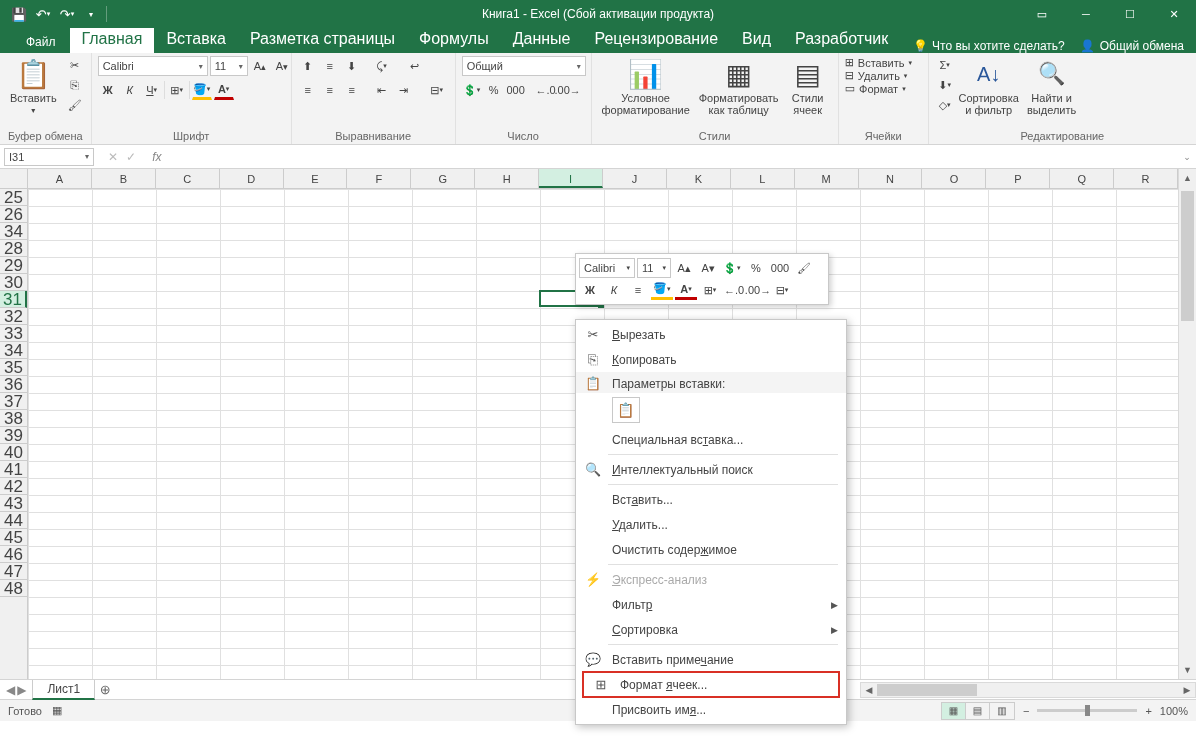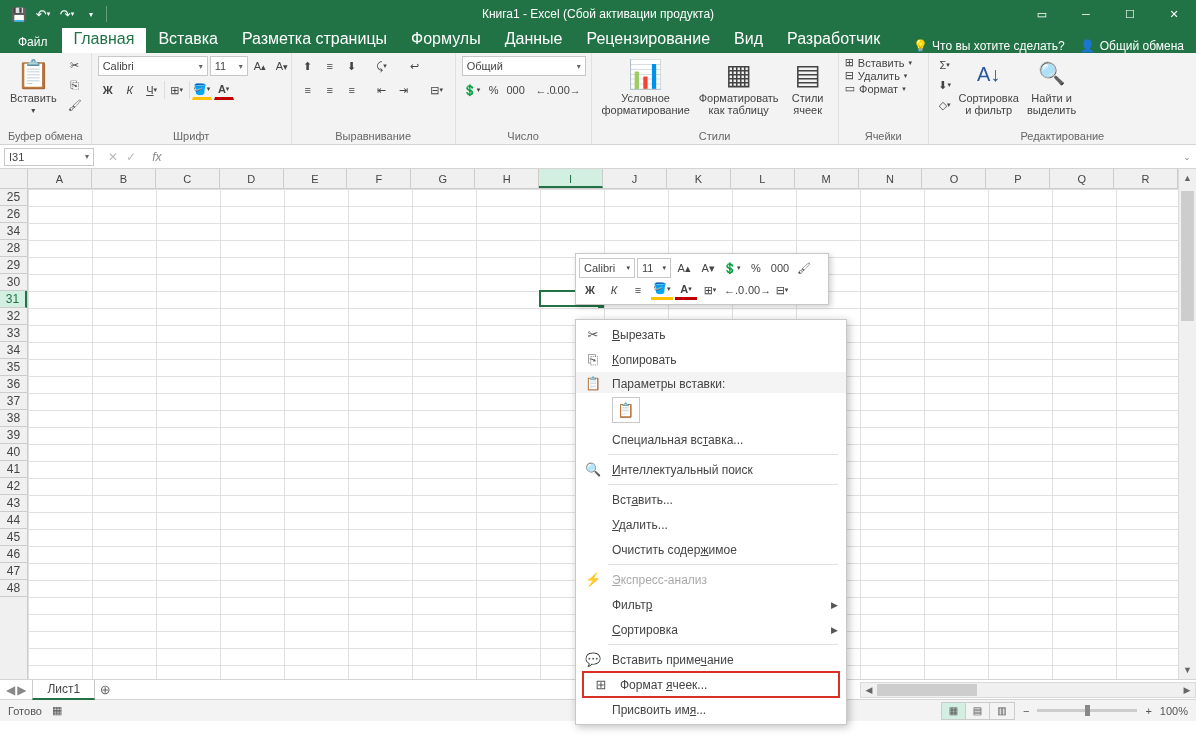--- a/index.html
+++ b/index.html
@@ -8,21 +8,21 @@
 
 .title-bar { height: 28px; background: #217346; display: flex; align-items: center; color: #fff; position: relative; }
 .qat { display: flex; align-items: center; gap: 2px; padding-left: 8px; }
 .qat-btn { width: 22px; height: 22px; display: flex; align-items: center; justify-content: center; color: #fff; font-size: 13px; }
 .qat-sep { border-left: 1px solid rgba(255,255,255,0.3); height: 16px; margin: 0 2px; }
 .title-text { position: absolute; left: 50%; transform: translateX(-50%); font-size: 12px; }
 .title-right { margin-left: auto; display: flex; align-items: center; }
 .win-btn { width: 44px; height: 28px; display: flex; align-items: center; justify-content: center; color: #fff; font-size: 11px; }
 
 
-.tabs-row { height: 25px; background: #217346; display: flex; align-items: flex-end; padding-left: 4px; }
+.tabs-row { height: 25px; background: #217346; display: flex; align-items: flex-end; padding-left: 12px; }
 .file-tab { background: #217346; color: #fff; padding: 4px 14px; font-size: 12px; border: none; }
 .tab { color: #fff; padding: 5px 12px; font-size: 16px; cursor: pointer; }
 .tab.active { background: #fff; color: #217346; }
 .tabs-right { margin-left: auto; display: flex; align-items: center; color: #fff; font-size: 12px; padding-right: 12px; gap: 16px; }
 .bulb { color: #fff; font-size: 12px; display: flex; align-items: center; gap: 4px; }
 .share { display: flex; align-items: center; gap: 4px; }
 
 
 .ribbon { height: 92px; background: #f3f3f3; border-bottom: 1px solid #d4d4d4; display: flex; }
 .ribbon-group { border-right: 1px solid #e1e1e1; display: flex; flex-direction: column; padding: 3px 6px 0 6px; position: relative; }
@@ -48,21 +48,21 @@
 .formula-input { flex: 1; height: 18px; border: none; font-size: 11px; }
 .formula-expand { width: 18px; color: #888; text-align: center; font-size: 9px; }
 
 
 .grid-area { position: relative; height: 510px; display: flex; }
 .corner { width: 28px; height: 20px; background: #f0f0f0; border-right: 1px solid #ccc; border-bottom: 1px solid #ccc; position: absolute; top: 0; left: 0; }
 .col-headers { position: absolute; top: 0; left: 28px; right: 18px; height: 20px; display: flex; background: #f0f0f0; border-bottom: 1px solid #ccc; }
 .col-h { width: 64px; border-right: 1px solid #ccc; text-align: center; font-size: 11px; line-height: 20px; color: #444; }
 .col-h.sel { background: #d3efe1; border-bottom: 2px solid #217346; color: #217346; }
 .row-headers { position: absolute; top: 20px; left: 0; width: 28px; bottom: 0; background: #f0f0f0; border-right: 1px solid #ccc; }
-.row-h { height: 17px; border-bottom: 1px solid #ccc; text-align: center; font-size: 12px; line-height: 17px; color: #444; }
+.row-h { height: 17px; border-bottom: 1px solid #ccc; text-align: center; font-size: 17px; line-height: 17px; color: #444; }
 .row-h.sel { background: #d3efe1; border-right: 2px solid #217346; color: #217346; }
 .cells { position: absolute; top: 20px; left: 28px; right: 18px; bottom: 0; background: #fff; }
 .grid-lines { position: absolute; inset: 0; background-image: linear-gradient(to right, #e0e0e0 1px, transparent 1px), linear-gradient(to bottom, #e0e0e0 1px, transparent 1px); background-size: 64px 17px; }
 .active-cell { position: absolute; width: 64px; height: 17px; border: 2px solid #217346; background: #fff; }
 .active-cell::after { content: ''; position: absolute; right: -3px; bottom: -3px; width: 6px; height: 6px; background: #217346; }
 .vscroll { position: absolute; top: 0; right: 0; width: 18px; bottom: 0; background: #f0f0f0; border-left: 1px solid #dadada; }
 .vscroll-thumb { position: absolute; top: 22px; left: 2px; right: 2px; height: 130px; background: #cdcdcd; }
 .vscroll-arrow { position: absolute; left: 0; right: 0; height: 18px; text-align: center; font-size: 9px; color: #666; line-height: 18px; }
 
 

